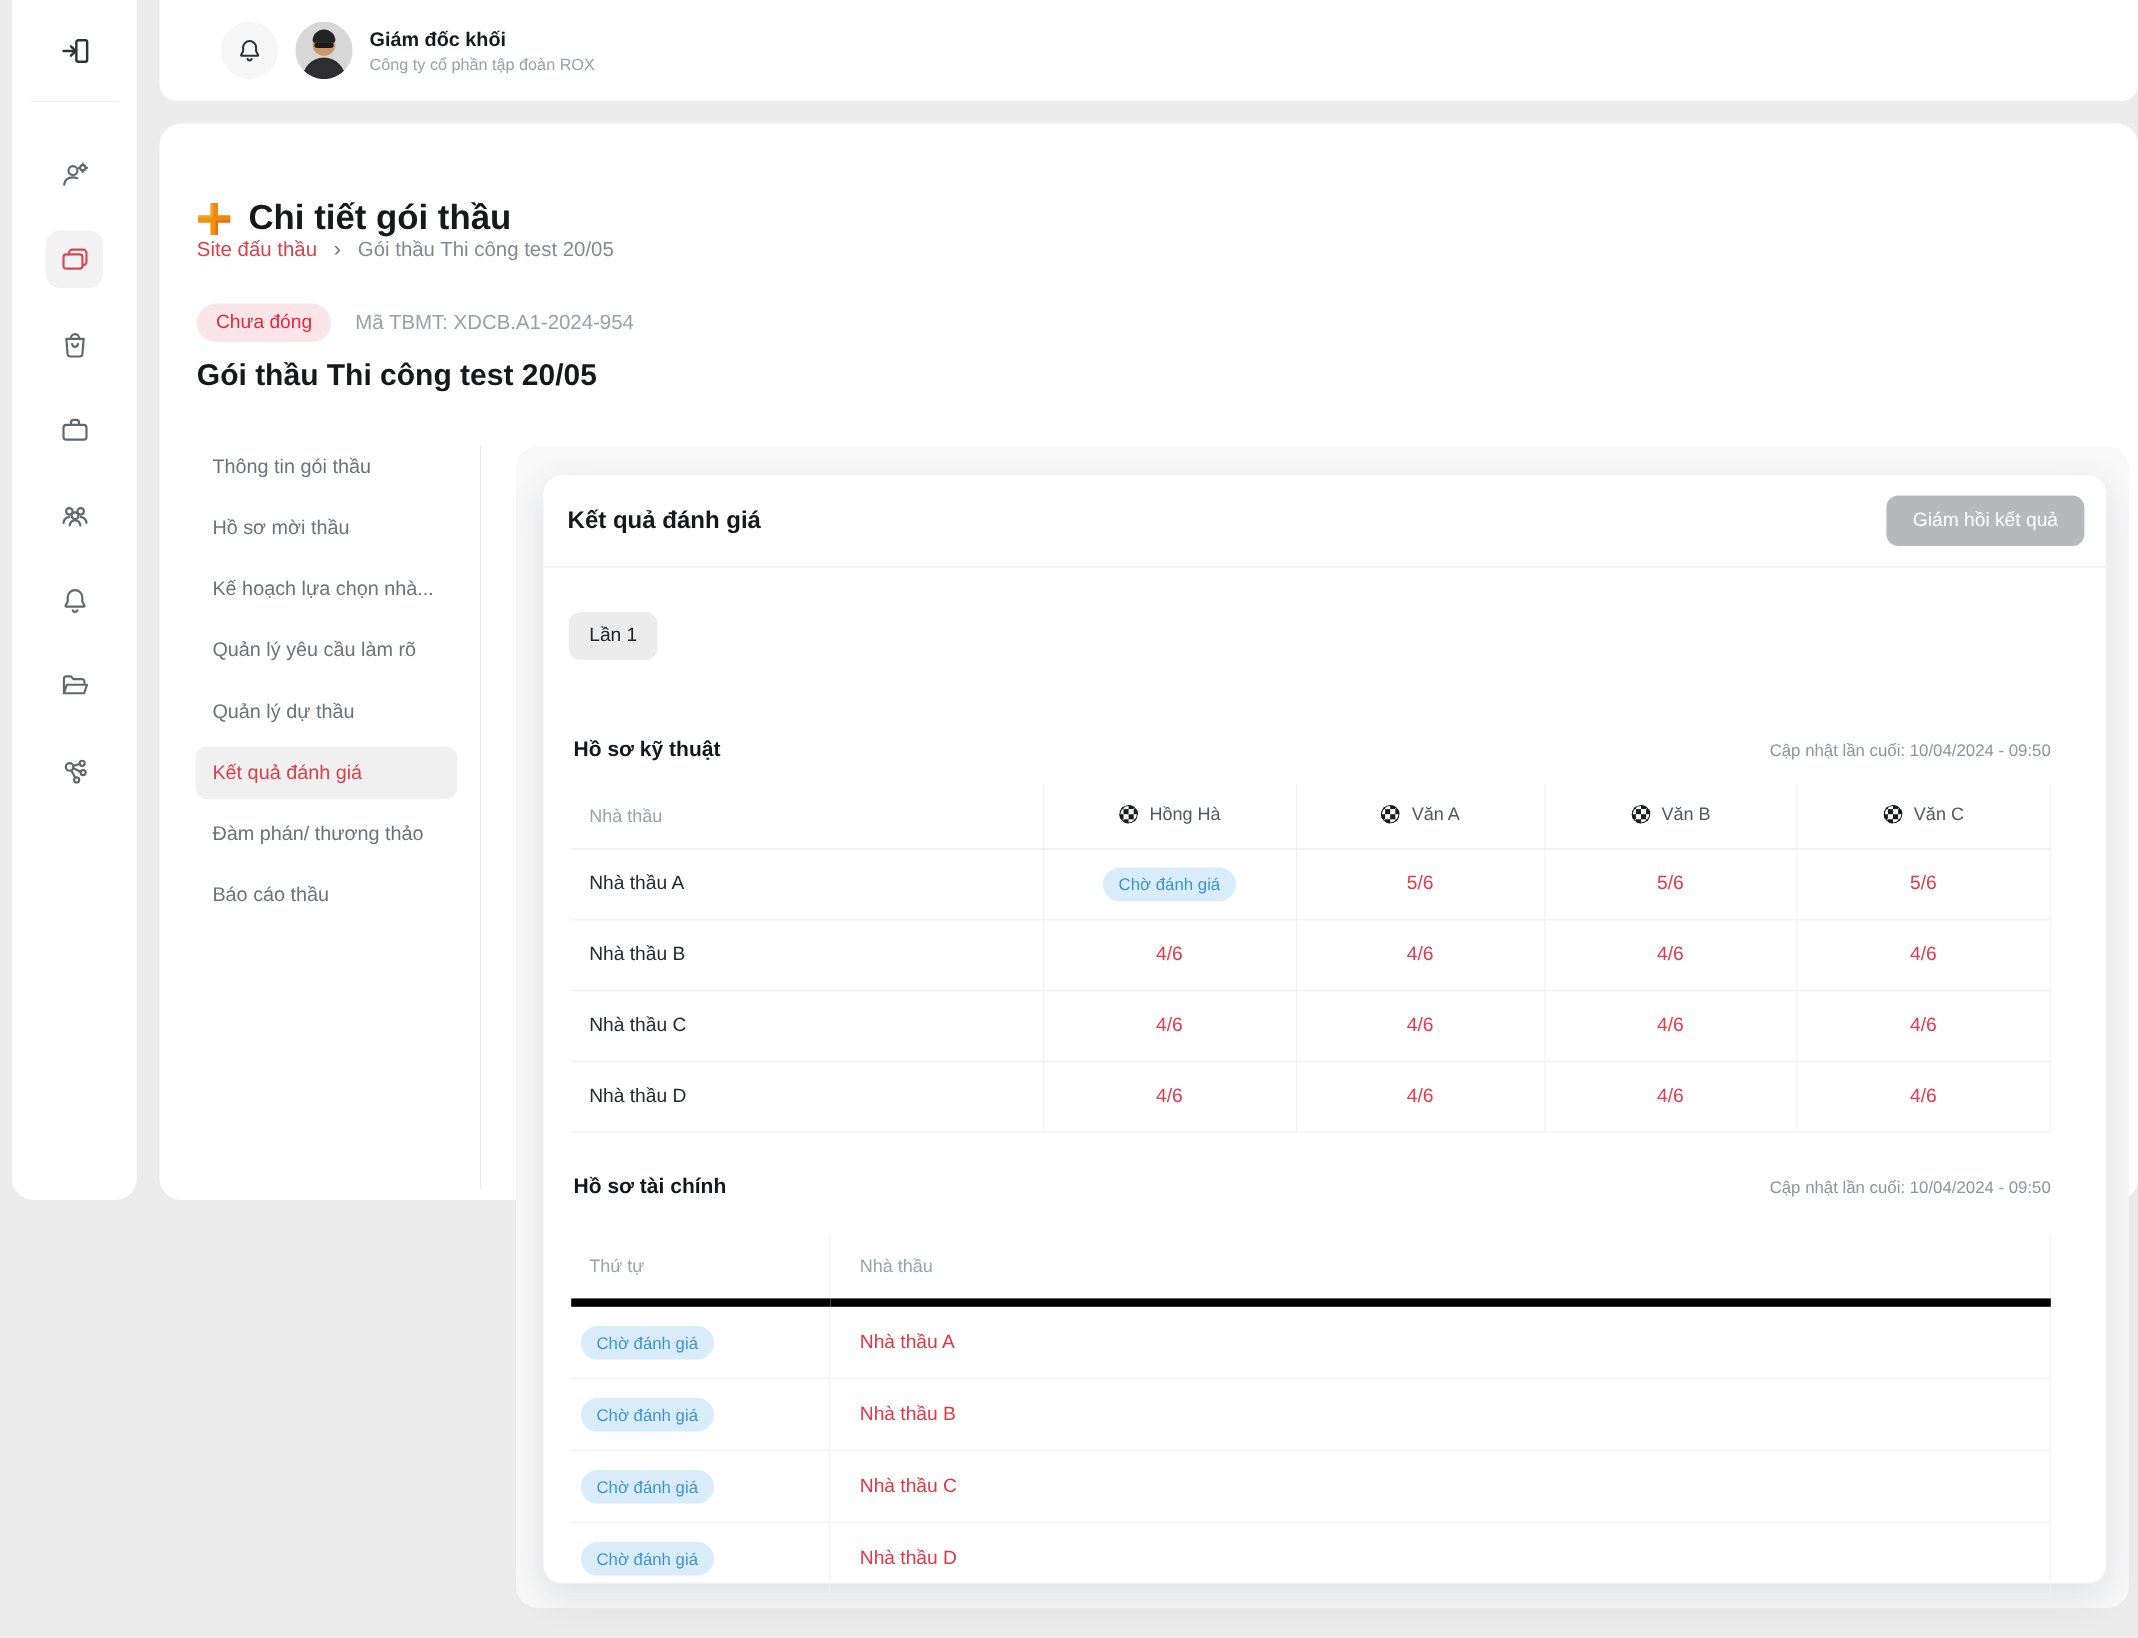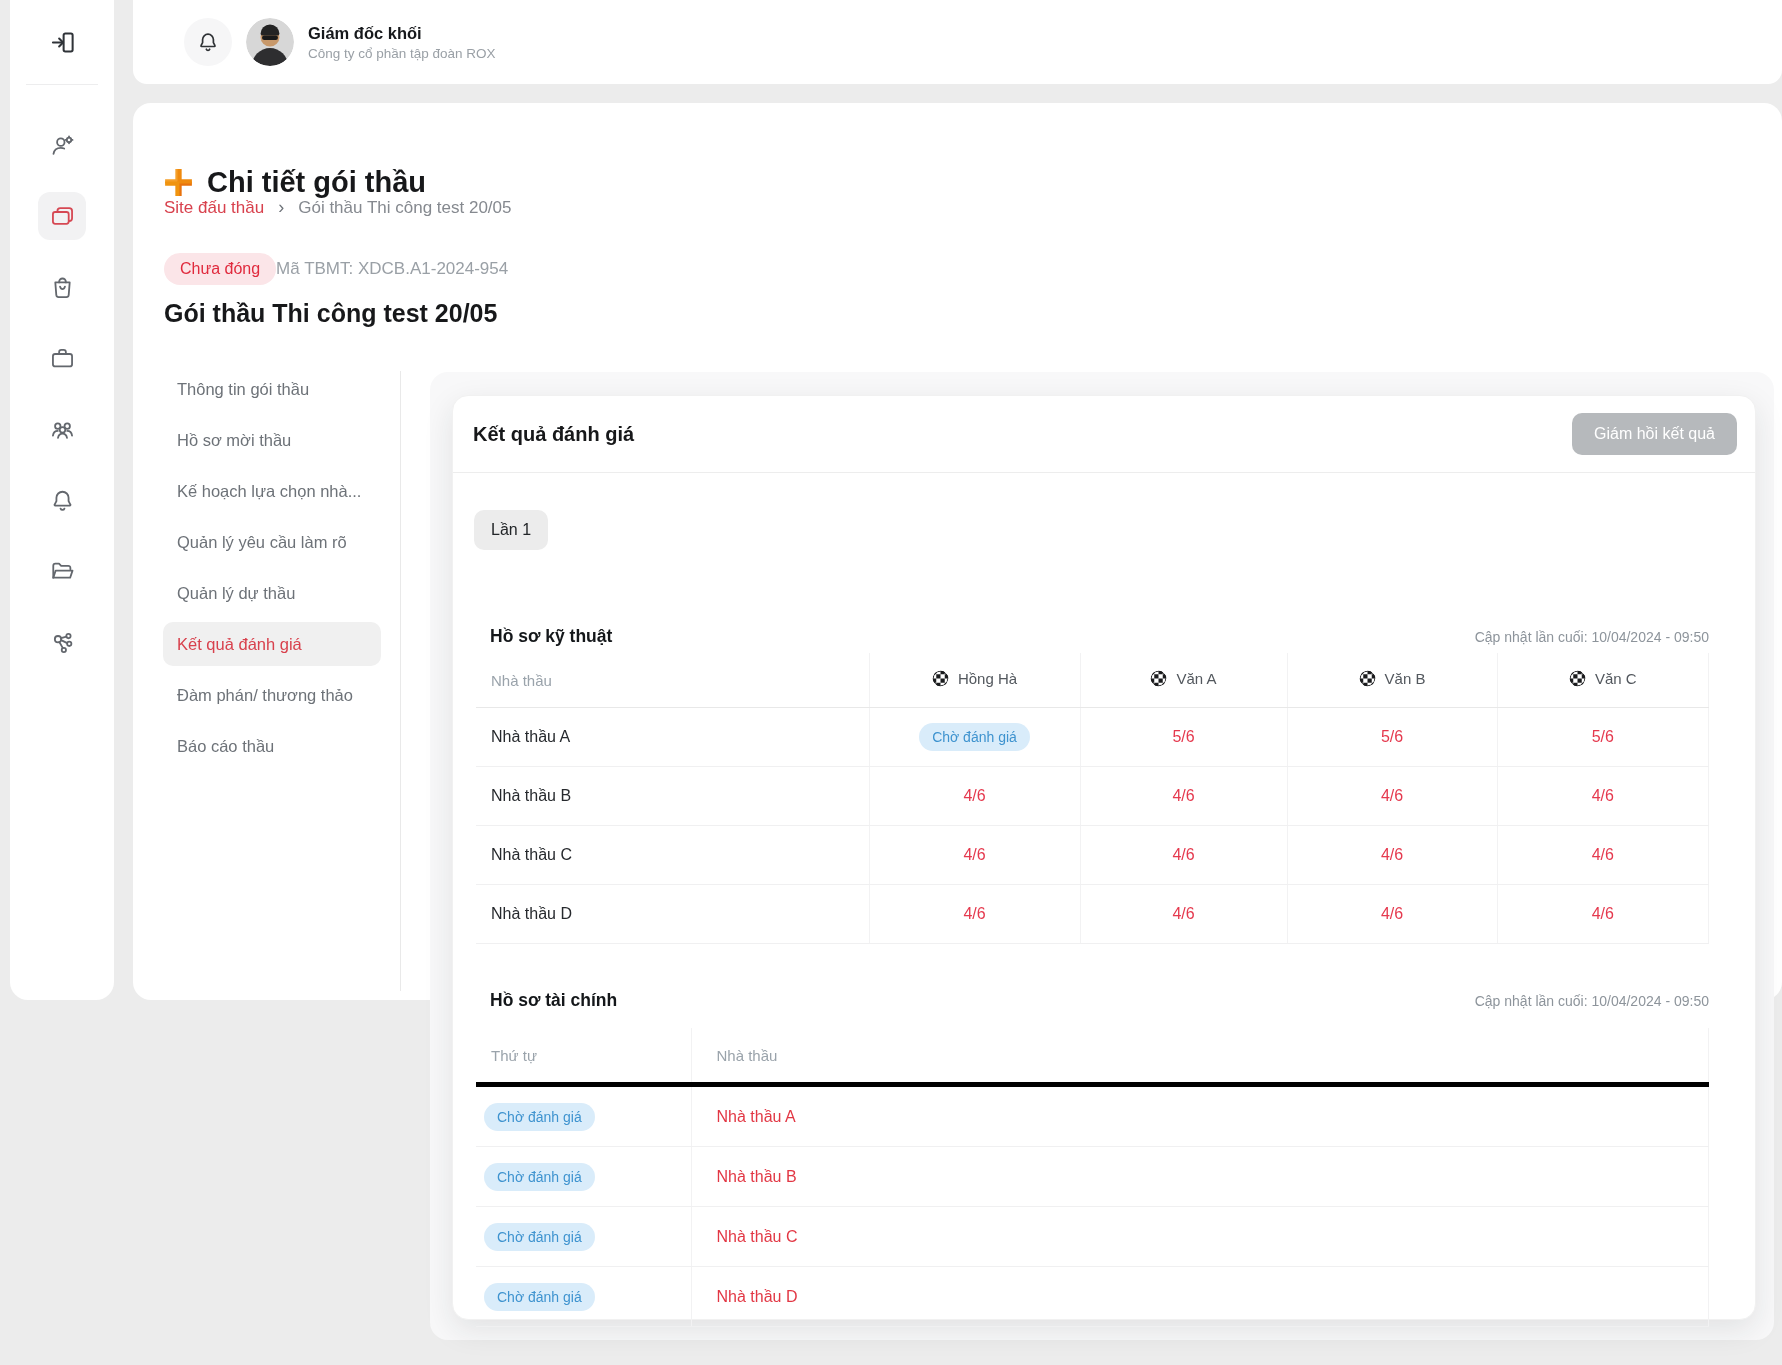--- a/index.html
+++ b/index.html
@@ -29,61 +29,61 @@
 
   
   .content-card{position:absolute;left:133px;top:103px;width:1649px;height:897px;background:#fff;border-radius:18px;z-index:1;}
   .title-row{position:absolute;left:30px;top:28px;display:flex;align-items:center;gap:13px;margin-top:35px;}
   .title-row h1{margin:0;font-size:29px;font-weight:bold;color:#17181a;}
   .rox-logo{width:31px;height:31px;display:inline-flex;}
   .breadcrumb{position:absolute;left:31px;top:94px;display:flex;align-items:flex-end;gap:14px;font-size:17px;}
   .breadcrumb a{color:#d8414d;text-decoration:none;cursor:pointer;}
   .crumb-sep{color:#6f747a;font-size:18px;}
   .crumb-current{color:#85898f;}
-  .meta-row{position:absolute;left:31px;top:150px;display:flex;align-items:center;}
+  .meta-row{position:absolute;left:31px;top:150px;display:flex;align-items:center;gap:20px;}
   .status-badge{background:#fbe5e8;color:#e02a3d;font-size:16px;padding:7px 16px;border-radius:999px;}
   .code{color:#9aa0a6;font-size:17px;}
   .content-card h2{position:absolute;left:31px;top:196px;margin:0;font-size:25px;font-weight:bold;color:#17181a;}
 
   
   .side-menu{position:absolute;left:30px;top:264px;width:218px;display:flex;flex-direction:column;gap:7px;}
   .menu-item{height:44px;display:flex;align-items:center;padding:0 14px;border-radius:10px;font-size:16.5px;color:#6d7278;cursor:pointer;white-space:nowrap;overflow:hidden;}
   .menu-item.active{background:#f0f0f0;color:#d8414d;}
   .menu-divider{position:absolute;left:267px;top:268px;width:1px;height:620px;background:#e9e9e9;}
 
   
   .backdrop{position:absolute;left:430px;top:372px;width:1344px;height:968px;background:#f8f8f9;border-radius:18px;z-index:2;}
   .panel{position:absolute;left:452px;top:395px;width:1304px;height:925px;background:#fff;border:1px solid #f1f1f1;border-radius:16px;box-shadow:0 10px 30px rgba(32,35,40,0.10);z-index:3;box-sizing:border-box;}
   .panel-head{height:77px;box-sizing:border-box;border-bottom:1px solid #ededed;display:flex;align-items:center;justify-content:space-between;padding:0 18px 0 20px;}
   .panel-head h3{margin:0;font-size:20px;font-weight:bold;color:#17181a;}
   .feedback-btn{border:none;background:#b6b9bc;color:#fff;font-size:16px;padding:12px 22px;border-radius:10px;cursor:pointer;font-family:inherit;}
   .chip{position:absolute;left:21px;top:114px;background:#ececec;border-radius:10px;padding:11px 17px;font-size:16px;color:#222528;cursor:pointer;}
 
   .section-head{position:absolute;left:21px;width:1235px;display:flex;align-items:center;justify-content:space-between;}
-  .section-head h4{margin:16px;font-size:17.5px;font-weight:bold;color:#14171a;text-align:center;}
+  .section-head h4{margin:4px;font-size:17.5px;font-weight:bold;color:#14171a;text-align:center;}
   .updated{font-size:14px;color:#8d949b;}
   .section-head.tech{top:214px;}
   .section-head.fin{top:578px;}
 
   table{border-collapse:collapse;table-layout:fixed;position:absolute;left:23px;width:1233px;}
   .tech-table{top:257px;}
   .fin-table{top:632px;}
   th{font-weight:normal;font-size:15px;height:52px;}
   .tech-table th{border-bottom:1px solid #e8e8e8;}
   .tech-table th.first{text-align:left;padding-left:15px;color:#9aa3ab;}
   .tech-table th.col{color:#53585e;text-align:center;}
   .th-inner{display:inline-flex;align-items:center;gap:9px;}
   .tech-table td{height:56px;border-bottom:1px solid #f0f0f1;text-align:center;}
   .tech-table td.name{text-align:left;padding-left:15px;font-size:16px;color:#26292d;}
   .tech-table .vline{border-left:1px solid #f2f2f3;}
   .tech-table .vr{border-right:1px solid #f2f2f3;}
   .score{color:#e5394e;font-size:16px;cursor:pointer;}
   .badge-blue{display:inline-block;background:#d9ecfa;color:#3e93cf;font-size:14px;padding:6px 13px;border-radius:999px;}
 
-  .fin-table th{border-bottom:5px solid #000000;text-align:left;color:#9aa3ab;}
+  .fin-table th{border-bottom:7px solid #000000;text-align:left;color:#9aa3ab;}
   .fin-table th.first{padding-left:15px;}
   .fin-table th.second{padding-left:25px;}
   .fin-table td{height:57px;border-bottom:1px solid #f0f0f1;text-align:left;}
   .fin-table td.st{padding-left:8px;}
   .fin-table td.nm{padding-left:25px;}
   .fin-table .vline{border-left:1px solid #f2f2f3;}
   .fin-table .vr{border-right:1px solid #f2f2f3;}
   .vendor-link{color:#e23744;font-size:16px;cursor:pointer;}
   .checker{display:inline-block;line-height:0;}
 </style>

